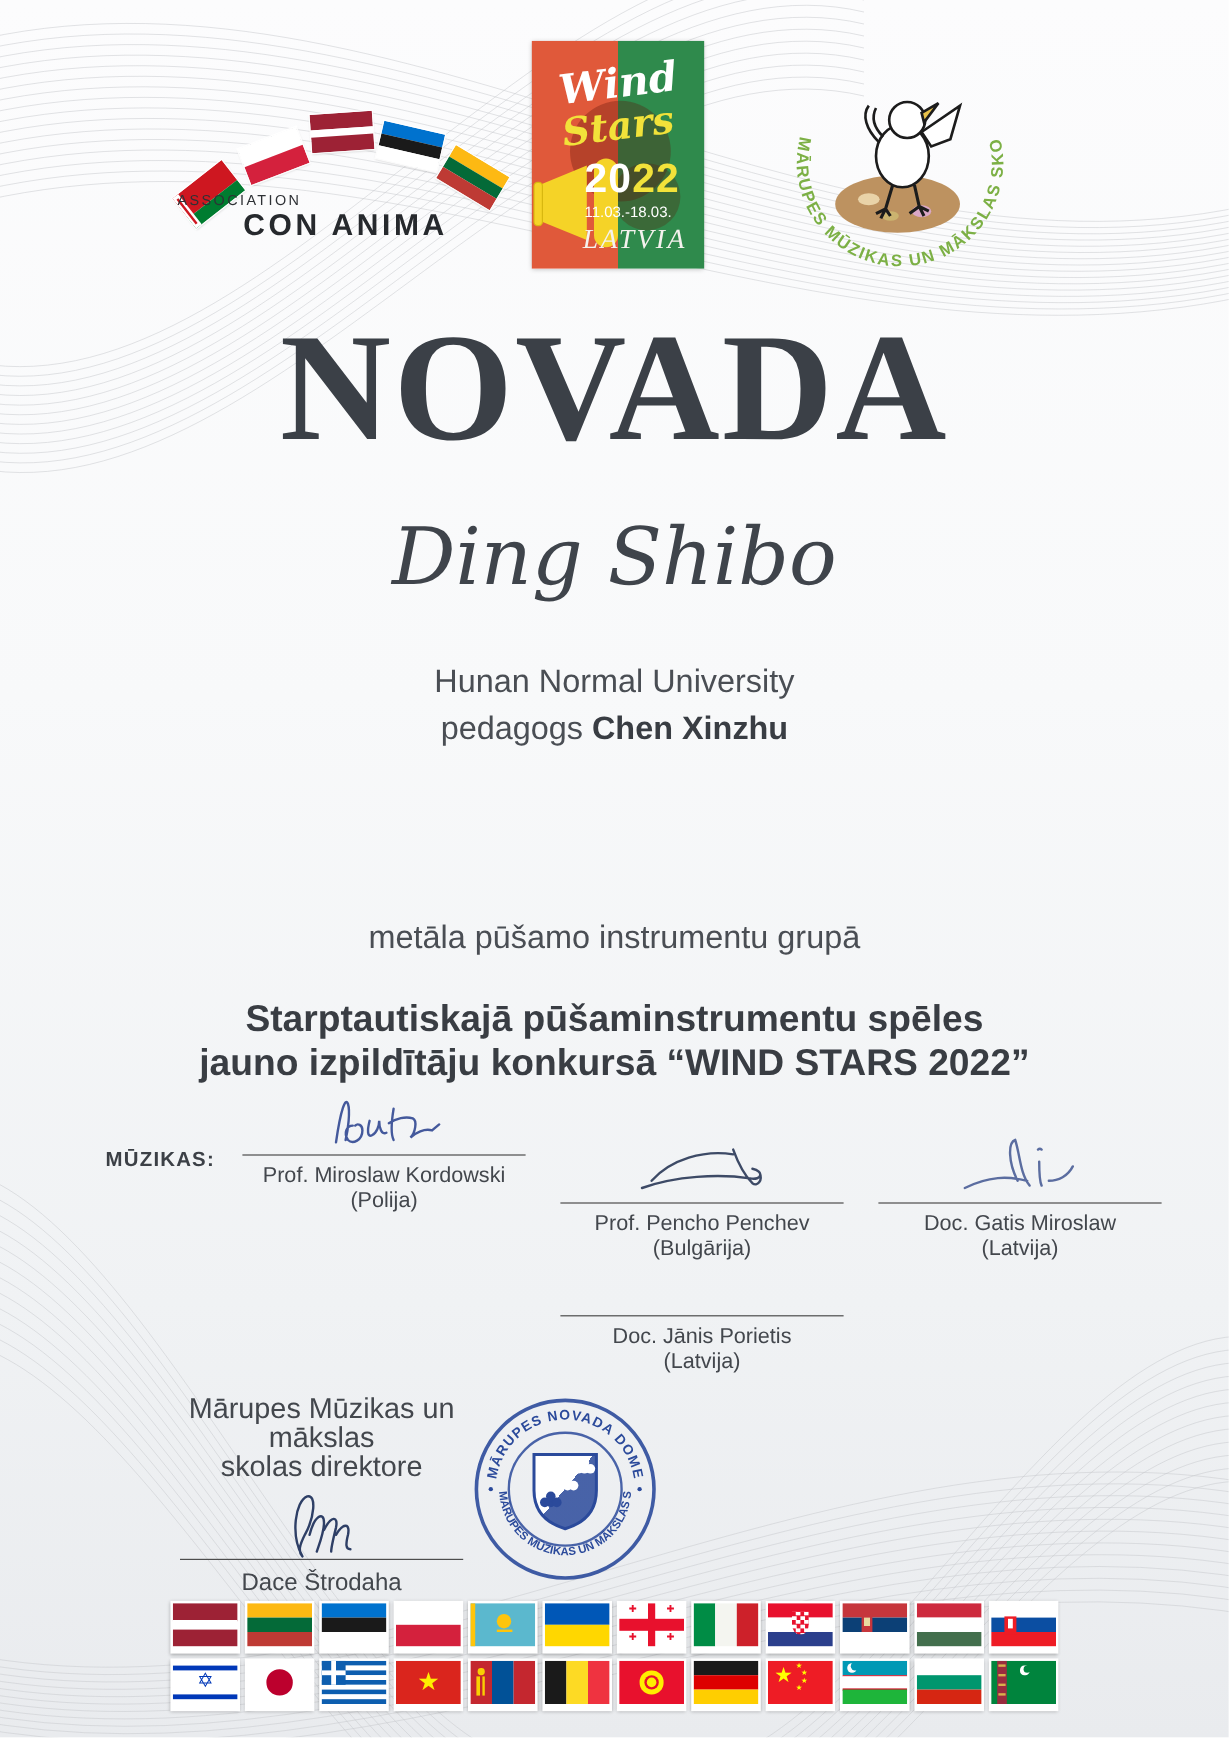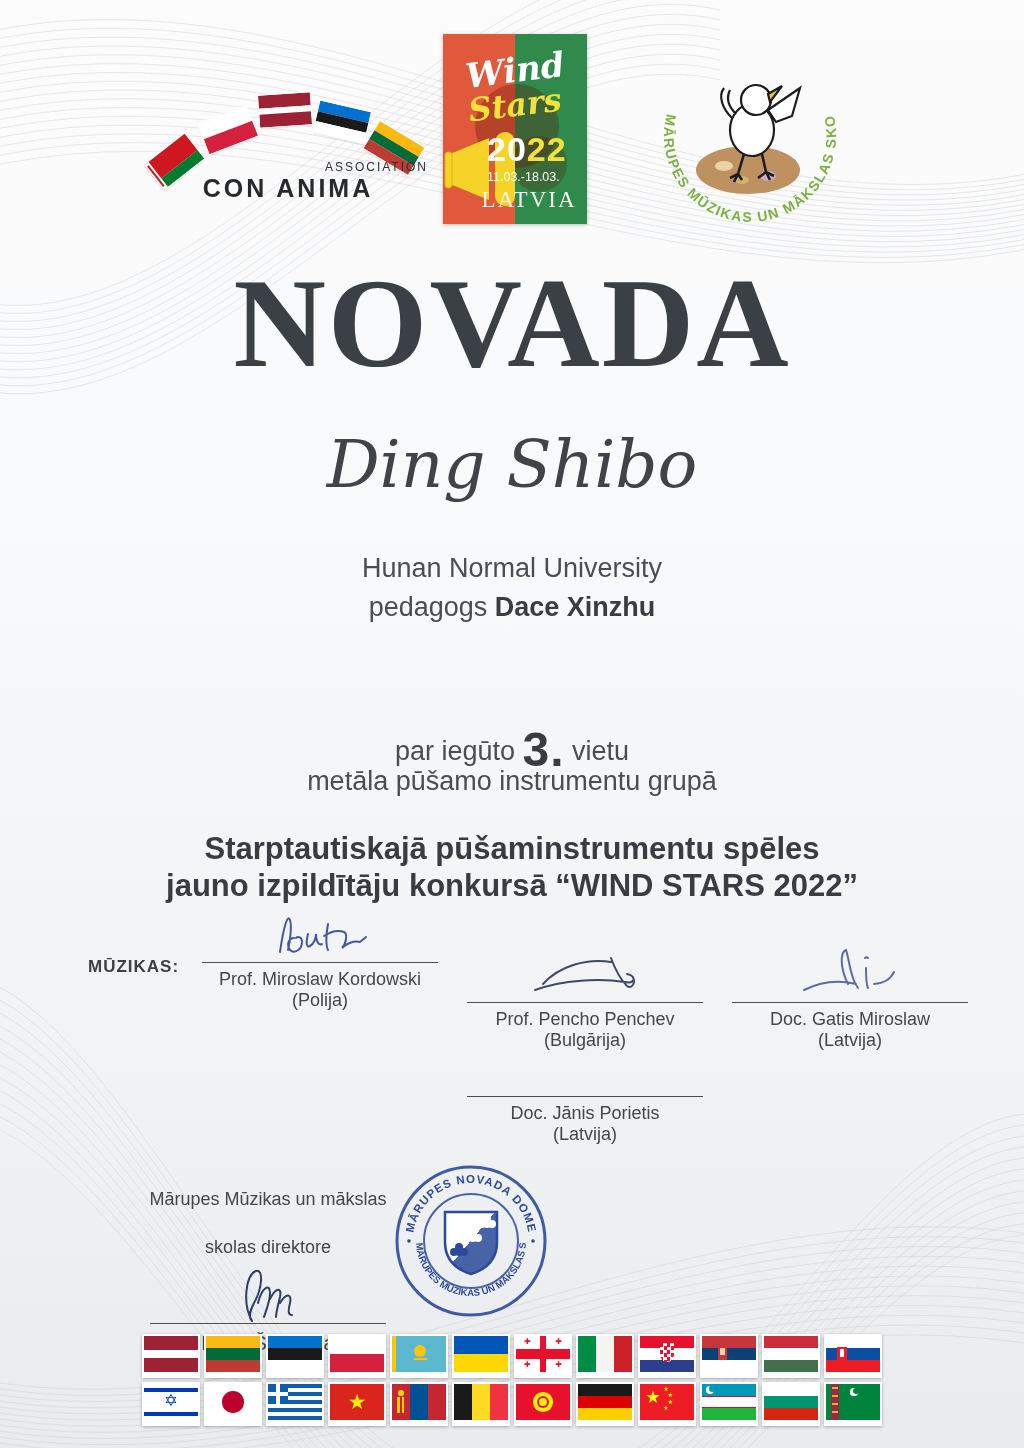--- a/index.html
+++ b/index.html
@@ -6,34 +6,34 @@
   #page{position:relative;width:1024px;height:1448px;overflow:hidden;
         background:linear-gradient(180deg,#fcfcfd 0%,#f8f9fa 40%,#f0f2f4 75%,#e9ebee 100%);
         font-family:"Liberation Sans",sans-serif;color:#43474d;}
   #waves{position:absolute;inset:0;pointer-events:none;}
   .abs{position:absolute;}
   .ctr{left:0;width:1024px;text-align:center;}
 
   
   #con-anima{left:148px;top:88px;width:280px;height:115px;}
   .arcflag{position:absolute;box-shadow:0 0 0 1px rgba(255,255,255,.9),0 1px 2px rgba(0,0,0,.2);}
-  #assoc-top{position:absolute;left:0;top:72px;width:100%;text-align:right;font-size:12px;letter-spacing:2px;color:#2e3135;}
+  #assoc-top{position:absolute;left:0;top:72px;width:100%;text-align:left;font-size:12px;letter-spacing:2px;color:#2e3135;}
   #assoc-main{position:absolute;left:0;top:86px;width:100%;text-align:center;font-size:25px;font-weight:bold;letter-spacing:3px;color:#26292d;}
 
   #wind-badge{left:443px;top:34px;width:144px;height:190px;box-shadow:0 1px 4px rgba(0,0,0,.25);overflow:hidden;}
   #wb-left{position:absolute;left:0;top:0;width:50%;height:100%;background:#e0593a;}
   #wb-right{position:absolute;right:0;top:0;width:50%;height:100%;background:#2f8a4c;}
   .wb-script{position:absolute;width:100%;text-align:center;font-family:"DejaVu Serif",serif;font-style:italic;font-weight:bold;transform:rotate(-7deg);}
   #wb-wind{top:16px;font-size:34px;color:#ffffff;}
   #wb-stars{top:52px;font-size:32px;color:#f2e23a;}
   #wb-year{position:absolute;top:96px;left:44px;font-size:34px;font-weight:bold;letter-spacing:1px;}
   #wb-year .w{color:#fff}#wb-year .y{color:#f2e23a}
   #wb-dates{position:absolute;top:136px;left:44px;font-size:12.5px;color:#fff;}
   #wb-latvia{position:absolute;top:153px;left:0;width:100%;text-align:center;padding-left:28px;box-sizing:border-box;
-             font-family:"Liberation Serif",serif;font-size:23px;letter-spacing:2px;color:#f4f2ee;}
+             font-family:"Liberation Serif",serif;font-size:23px;letter-spacing:2px;color:#f4f2ee;font-style:italic;}
 
   #school-logo{left:640px;top:58px;width:220px;height:170px;}
 
   
   #diploms{top:258px;font-family:"Liberation Serif",serif;font-weight:bold;font-size:128px;line-height:130px;letter-spacing:2px;color:#3b4047;}
   #recipient{top:420px;font-family:"DejaVu Serif",serif;font-style:italic;font-size:66px;line-height:90px;color:#3f444b;}
   #institution{top:553px;font-size:27px;color:#4a4e54;}
   #pedagogue{top:592px;font-size:27px;color:#4a4e54;}
   #pedagogue b{color:#393d43;}
   #award-line{top:722px;font-size:27px;color:#4a4e54;}
@@ -45,21 +45,21 @@
   
   #jury-label{left:88px;top:957px;font-size:17px;font-weight:bold;letter-spacing:1px;color:#3c4046;}
   .jury-col{position:absolute;width:240px;text-align:center;}
   .sigbox{height:62px;position:relative;}
   .sigbox svg{position:absolute;left:50%;transform:translateX(-50%);bottom:-4px;}
   .sig-line{border-top:1.6px solid #4d4d4d;margin:0 2px;}
   .jname{font-size:18px;color:#43474d;margin-top:6px;}
   .jcountry{font-size:18px;color:#43474d;}
 
   
-  .role{font-size:18px;color:#43474d;line-height:24px;margin-top:24px;}
+  .role{font-size:24px;color:#43474d;line-height:24px;}
   .sname{font-size:20px;color:#43474d;margin-top:8px;}
   #sig-left{left:148px;top:1163px;width:240px;text-align:center;}
   #sig-right{left:635px;top:1163px;width:240px;text-align:center;}
   #stamp{left:392px;top:1162px;width:158px;height:158px;}
 
   
   .flagrow{position:absolute;left:0;width:1024px;display:flex;justify-content:center;gap:4px;}
   #flags-row1{top:1334px;}
   #flags-row2{top:1382px;}
   .ftile{width:54px;height:40px;background:#fff;padding:2px;box-shadow:0 1px 3px rgba(0,0,0,.3);}
@@ -219,22 +219,21 @@
     </g>
     <text font-family="Liberation Sans,sans-serif" font-size="14" font-weight="bold" letter-spacing="1.5" fill="#7cb045">
       <textPath href="#slogo-arc" startOffset="4">MĀRUPES MŪZIKAS UN MĀKSLAS SKOLA</textPath>
     </text>
   </svg>
 </div>
 
 <div class="abs ctr" id="diploms">NOVADA</div>
 <div class="abs ctr" id="recipient">Ding Shibo</div>
 <div class="abs ctr" id="institution">Hunan Normal University</div>
-<div class="abs ctr" id="pedagogue"><span>pedagogs </span><b>Dace Xinzhu</b></div>
-<div class="abs ctr" id="award-line"><span>par iegūto </span><span class="place">3.</span><span> vietu</span></div>
+<div class="abs ctr" id="pedagogue"><span>pedagogs </span><b>Chen Xinzhu</b></div>
 <div class="abs ctr" id="award-cat">metāla pūšamo instrumentu grupā</div>
 <div class="abs ctr" id="comp1">Starptautiskajā pūšaminstrumentu spēles</div>
 <div class="abs ctr" id="comp2">jauno izpildītāju konkursā “WIND STARS 2022”</div>
 
 <div class="abs" id="jury-label">MŪZIKAS:</div>
 
 <div class="jury-col" style="left:200px;top:900px">
   <div class="sigbox">
     <svg width="140" height="62" viewBox="0 0 140 62" fill="none" stroke="#44599c" stroke-width="2" stroke-linecap="round">
       <path d="M30,48 C34,20 38,10 40,16 C42,22 40,38 38,46 M44,34 C39,34 36,40 40,46 C44,50 52,46 52,38 C52,33 48,32 46,34 M58,30 C56,38 56,44 60,42 C64,40 66,34 66,30 C66,36 68,42 72,40 M78,20 C76,32 76,42 78,46 M74,32 C80,28 88,26 94,28 C98,30 96,40 92,44 C96,40 104,36 110,38 L116,33"></path>

